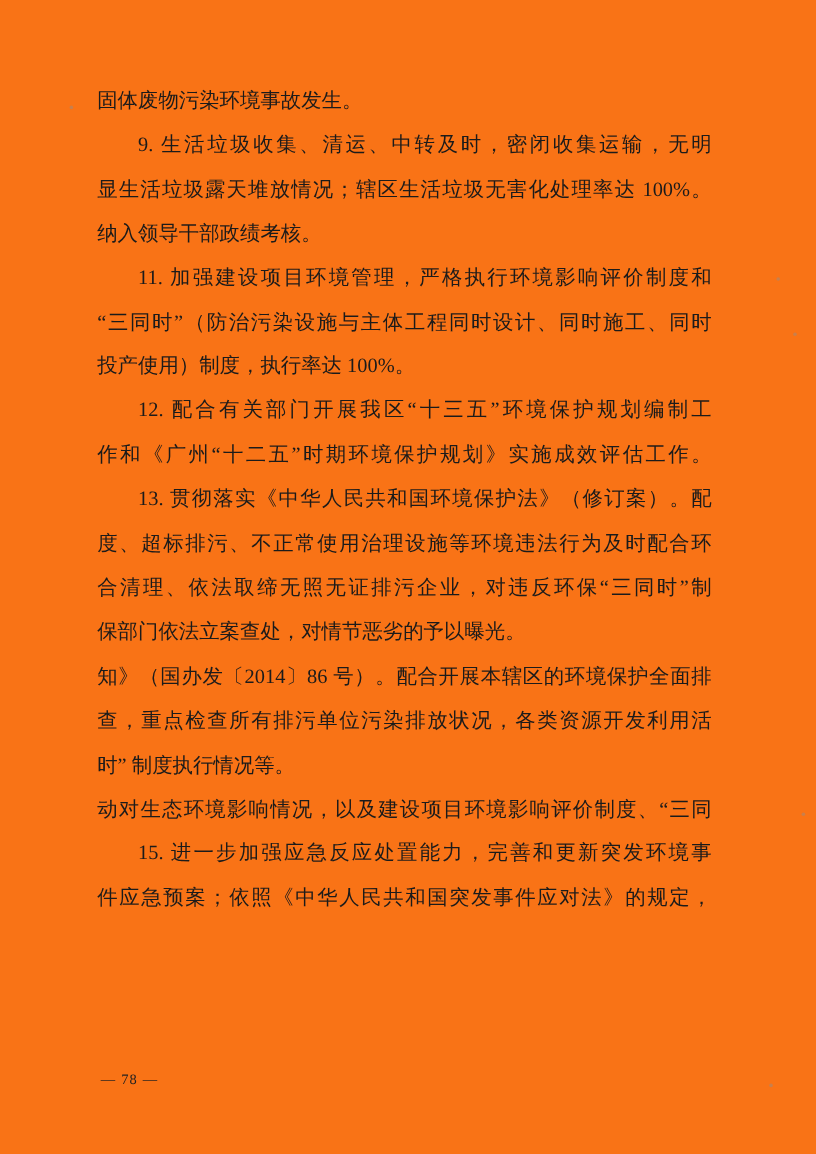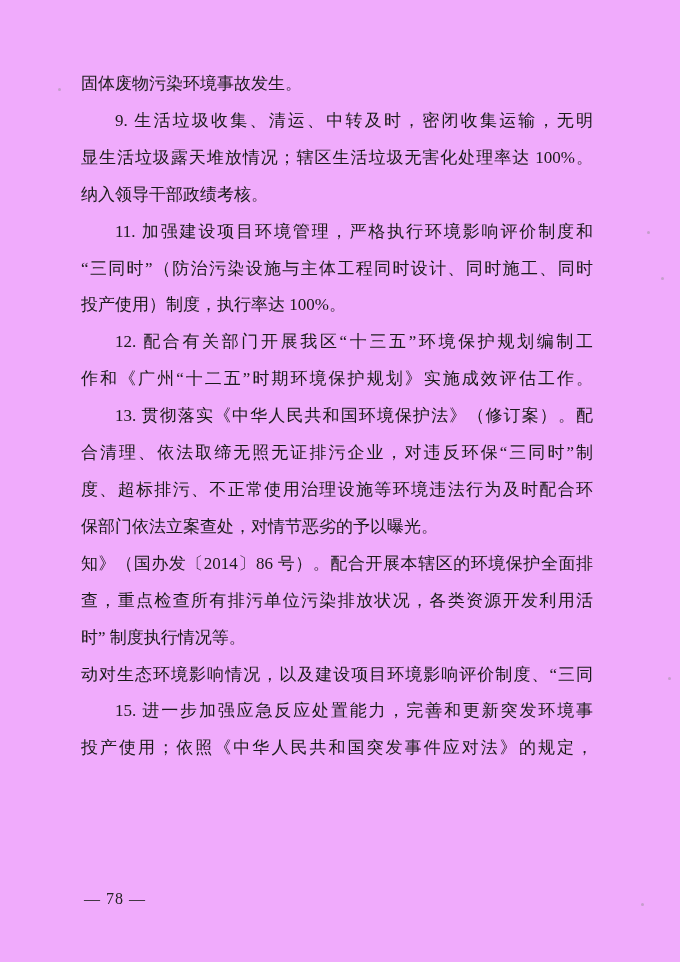--- a/index.html
+++ b/index.html
@@ -4,21 +4,21 @@
 <style>
   html, body {
     margin: 0;
     padding: 0;
     background: #ffffff;
   }
   .page {
     position: relative;
     width: 680px;
     height: 962px;
-    background: #f0abfc;
+    background: #f97316;
     overflow: hidden;
     font-family: "Liberation Serif", "DejaVu Serif", serif;
     color: #1b1b1b;
   }
   .text-block {
     position: absolute;
     left: 81px;
     top: 66px;
     width: 512px;
     font-size: 17px;
@@ -29,21 +29,21 @@
     text-align: justify;
     text-align-last: justify;
     white-space: normal;
   }
   .ln.last { text-align-last: left; }
   .ln.ind { text-indent: 2em; }
   .page-number {
     position: absolute;
     left: 84px;
     top: 888px;
-    font-size: 16px;
+    font-size: 12px;
     line-height: 22px;
     letter-spacing: 1px;
     color: #222222;
   }
   .speck {
     position: absolute;
     width: 3px;
     height: 3px;
     border-radius: 50%;
     background: #8f8f8f;
@@ -76,35 +76,35 @@
       <div class="ln last">投产使用）制度，执行率达 100%。</div>
     </div>
 
     <div class="para">
       <div class="ln ind">12. 配合有关部门开展我区“十三五”环境保护规划编制工</div>
       <div class="ln">作和《广州“十二五”时期环境保护规划》实施成效评估工作。</div>
     </div>
 
     <div class="para">
       <div class="ln ind">13. 贯彻落实《中华人民共和国环境保护法》（修订案）。配</div>
+      <div class="ln">度、超标排污、不正常使用治理设施等环境违法行为及时配合环</div>
       <div class="ln">合清理、依法取缔无照无证排污企业，对违反环保“三同时”制</div>
-      <div class="ln">度、超标排污、不正常使用治理设施等环境违法行为及时配合环</div>
       <div class="ln last">保部门依法立案查处，对情节恶劣的予以曝光。</div>
     </div>
 
     <div class="para">
       <div class="ln">知》（国办发〔2014〕86 号）。配合开展本辖区的环境保护全面排</div>
       <div class="ln">查，重点检查所有排污单位污染排放状况，各类资源开发利用活</div>
       <div class="ln last">时” 制度执行情况等。</div>
       <div class="ln">动对生态环境影响情况，以及建设项目环境影响评价制度、“三同</div>
     </div>
 
     <div class="para">
       <div class="ln ind">15. 进一步加强应急反应处置能力，完善和更新突发环境事</div>
-      <div class="ln">投产使用；依照《中华人民共和国突发事件应对法》的规定，</div>
+      <div class="ln">件应急预案；依照《中华人民共和国突发事件应对法》的规定，</div>
     </div>
 
   </div>
 
   <div class="page-number">— 78 —</div>
 
   <div class="speck" style="left:58px;top:88px;"></div>
   <div class="speck" style="left:647px;top:231px;"></div>
   <div class="speck" style="left:661px;top:277px;"></div>
   <div class="speck" style="left:668px;top:677px;"></div>

